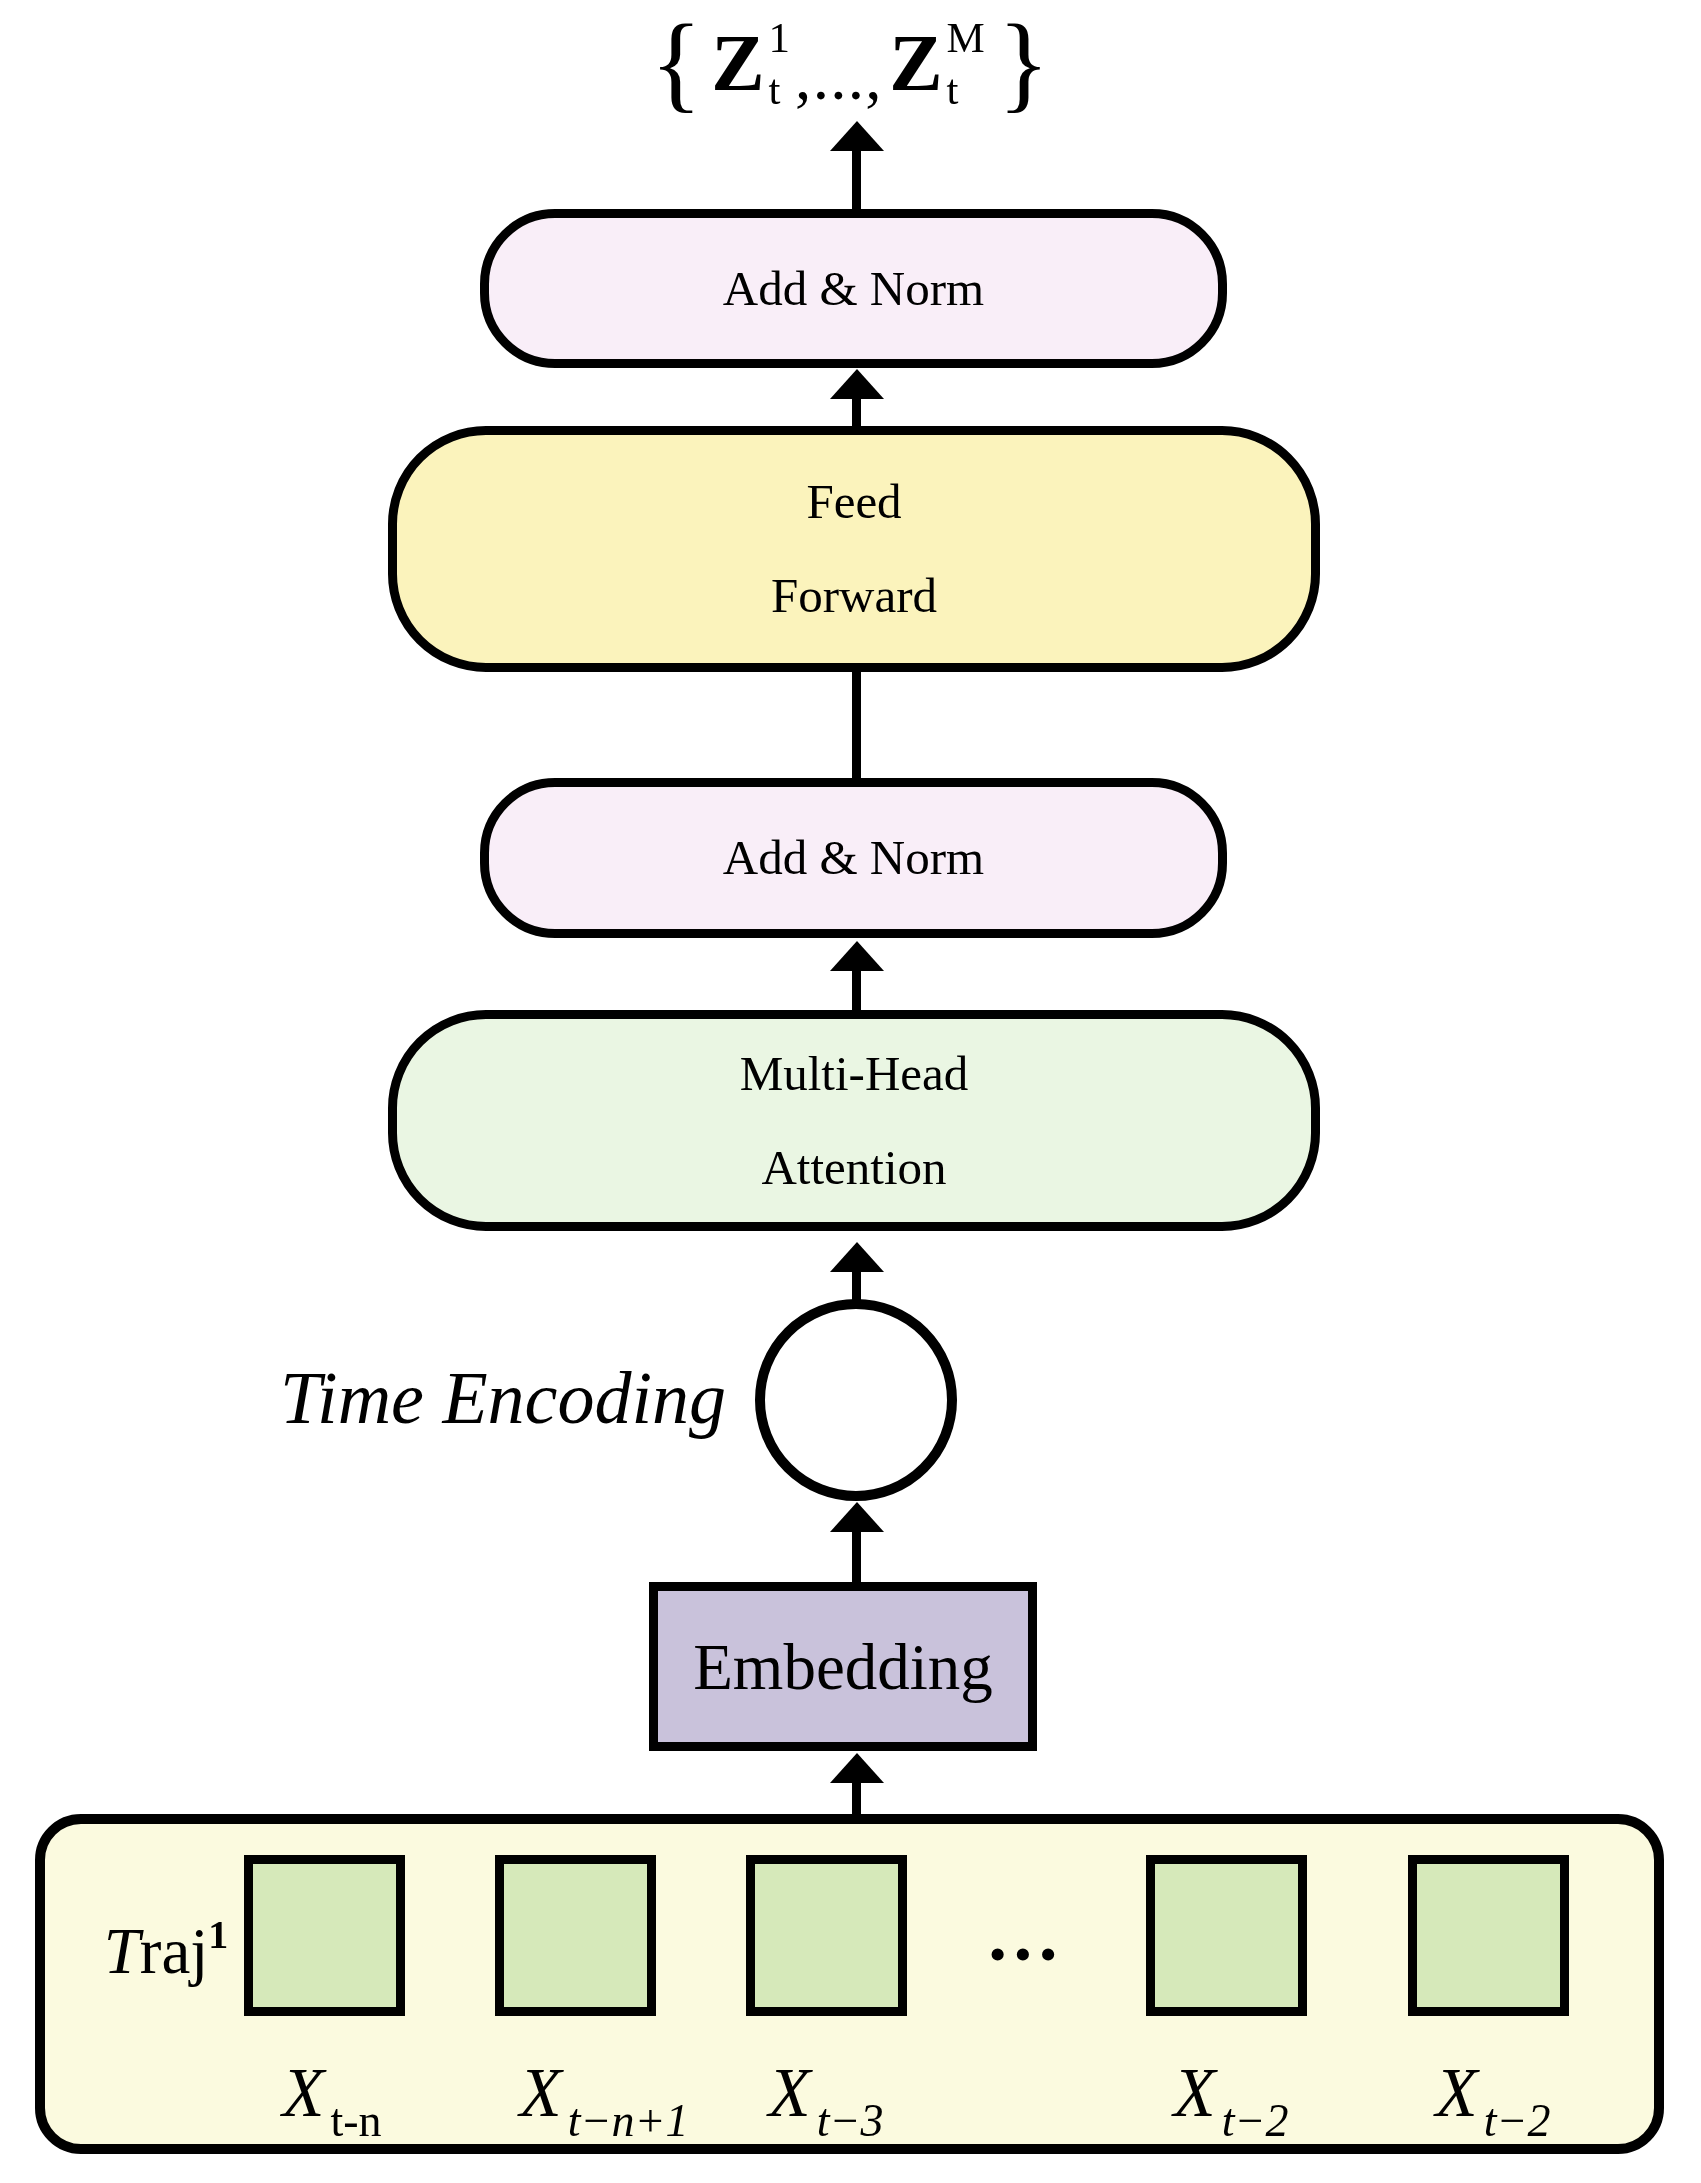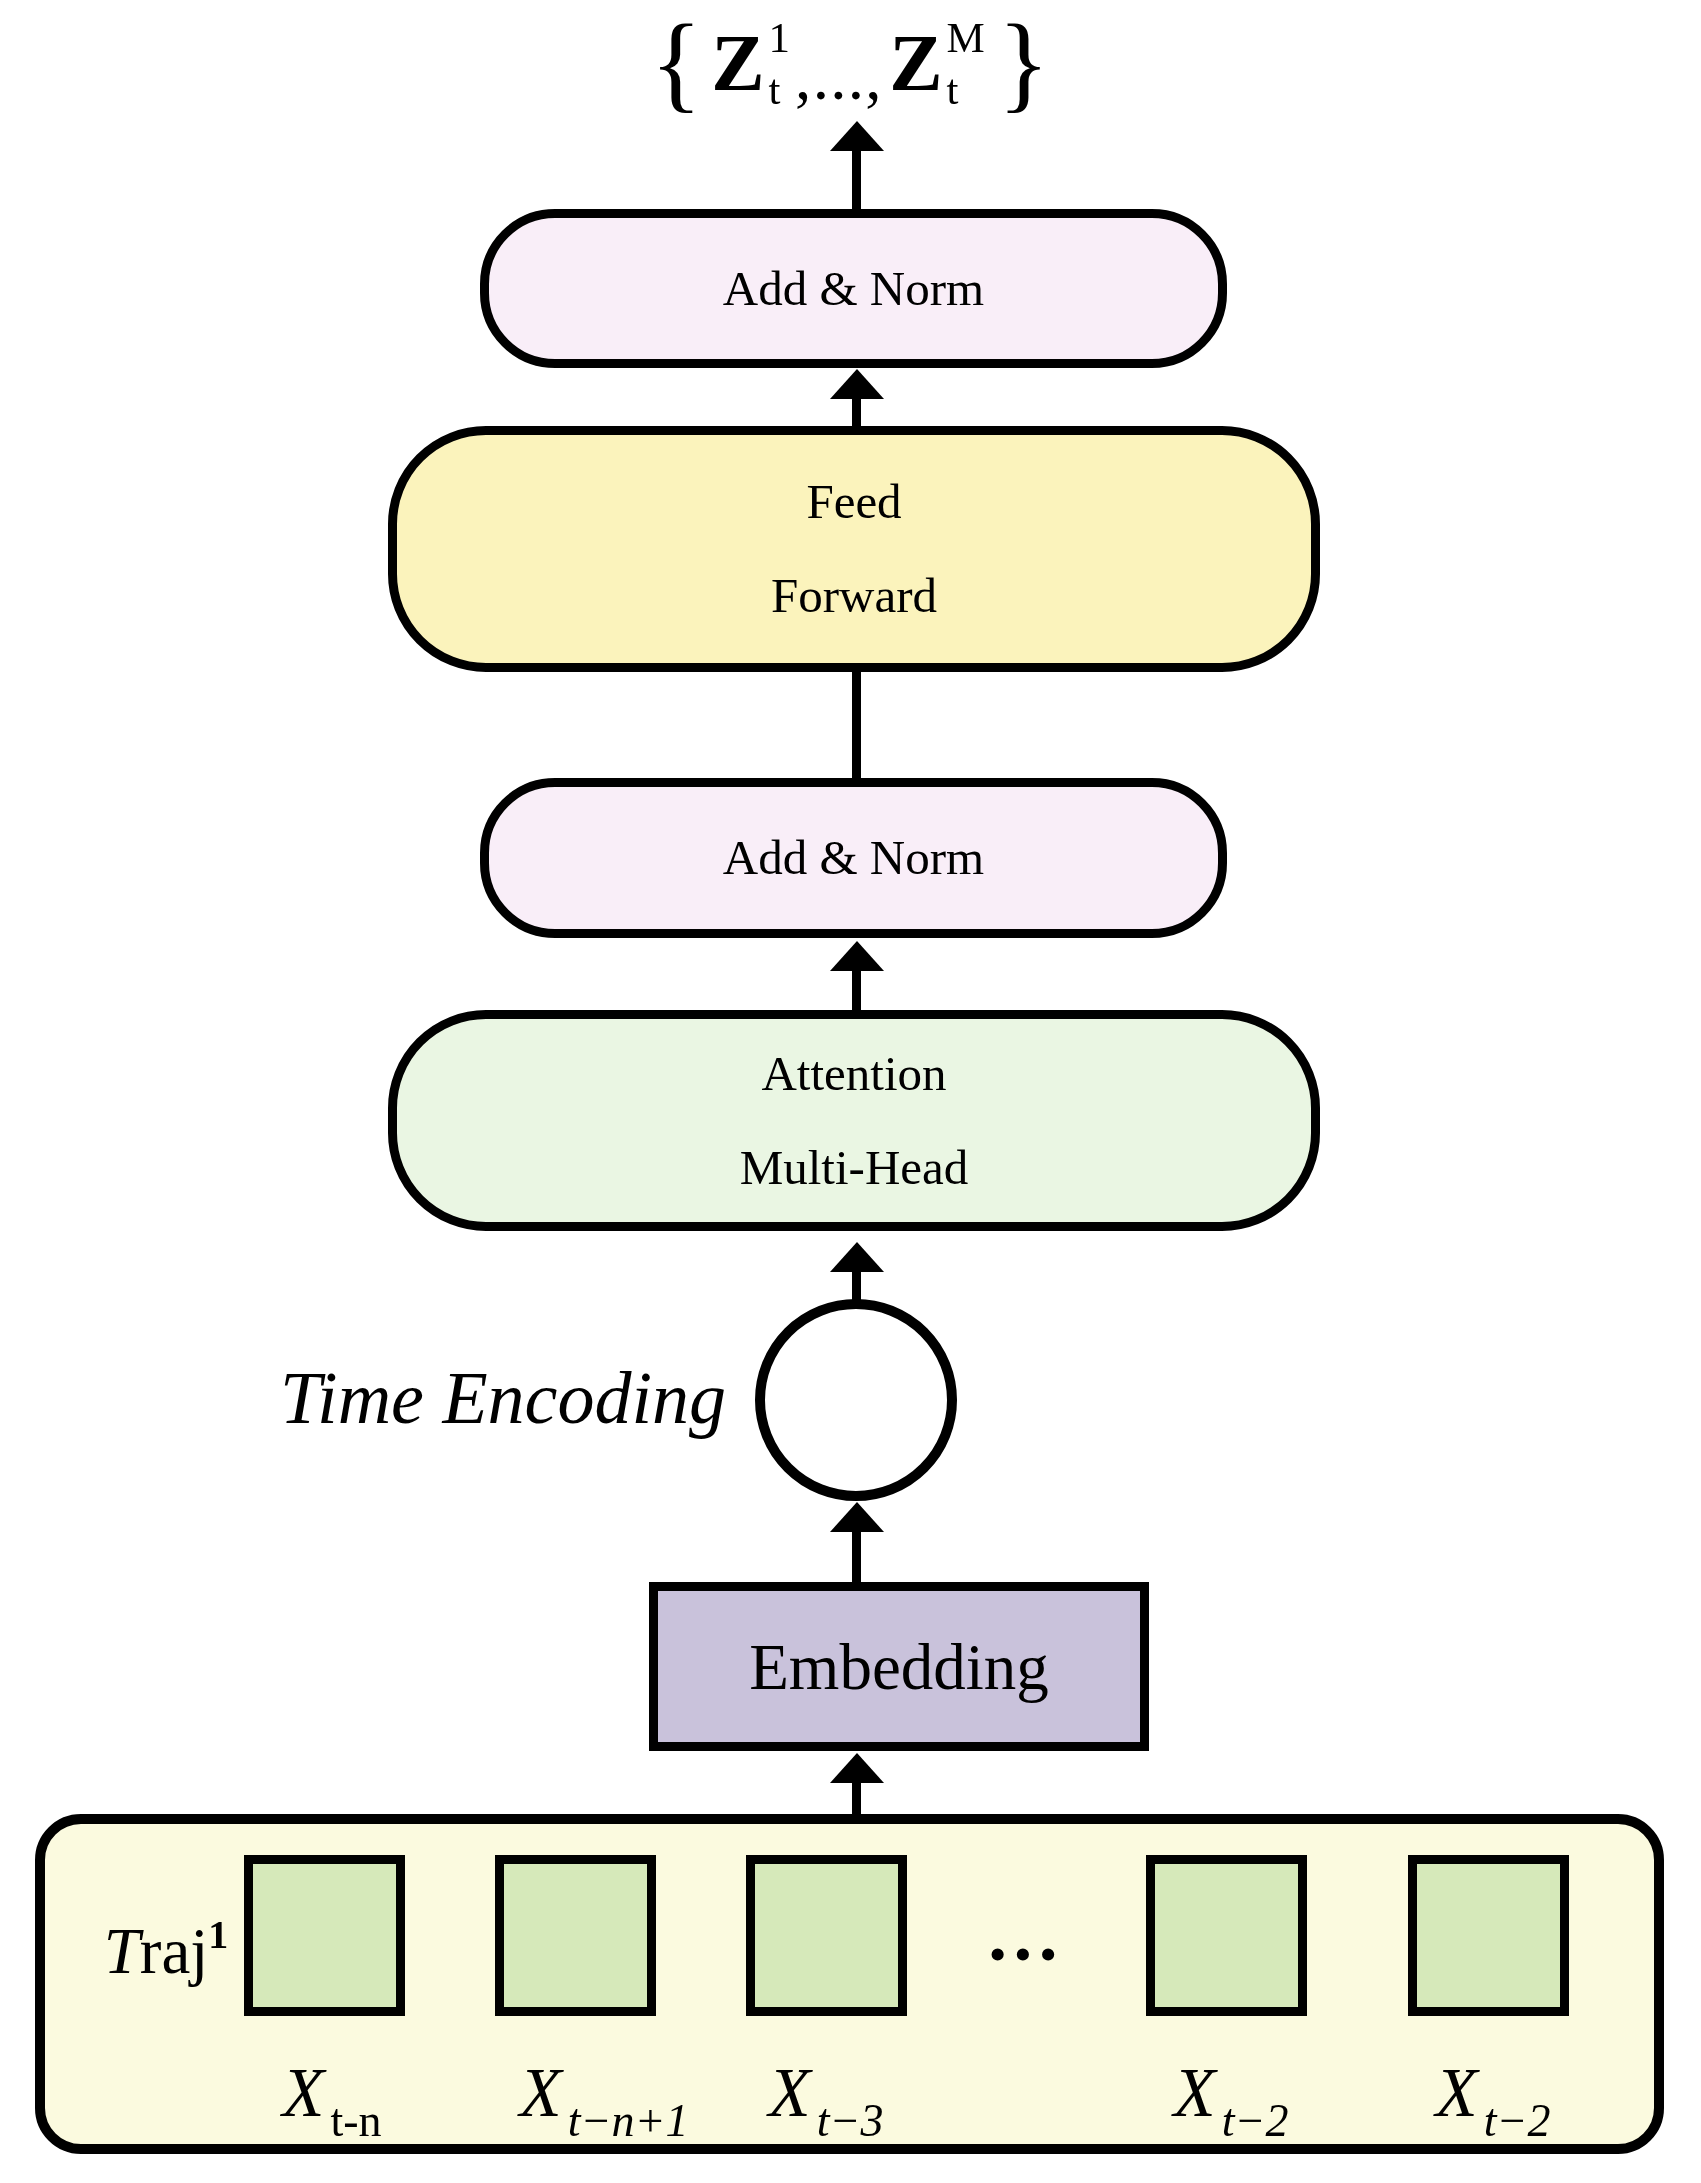--- a/index.html
+++ b/index.html
@@ -95,21 +95,21 @@
   }
   .block-label {
     font-size: 49px;
     line-height: 94px;
     white-space: nowrap;
   }
   .b-addnorm-top { left: 480px;  top: 209px;  width: 747px; height: 159px; border-radius: 75px; }
   .b-feedforward { left: 388px;  top: 426px;  width: 932px; height: 246px; border-radius: 98px; }
   .b-addnorm-mid { left: 480px;  top: 778px; width: 747px; height: 160px; border-radius: 75px; }
   .b-attention   { left: 388px;  top: 1010px; width: 932px; height: 221px; border-radius: 98px; }
-  .b-embedding   { left: 649px;  top: 1582px; width: 500px;  height: 169px; border-radius: 0; }
+  .b-embedding   { left: 649px;  top: 1582px; width: 388px;  height: 169px; border-radius: 0; }
   .b-embedding .block-label { font-size: 65px; line-height: 72px; }
 
   
   .te-circle {
     position: absolute;
     left: 755px;
     top: 1299px;
     width: 202px;
     height: 202px;
     box-sizing: border-box;
@@ -263,22 +263,22 @@
   <div class="block b-feedforward" style="background-color: rgb(251, 243, 188);">
     <div class="block-label">Feed</div>
     <div class="block-label">Forward</div>
   </div>
 
   <div class="block b-addnorm-mid" style="background-color: rgb(249, 238, 248);">
     <div class="block-label">Add &amp; Norm</div>
   </div>
 
   <div class="block b-attention" style="background-color: rgb(234, 246, 227);">
+    <div class="block-label">Multi-Head</div>
     <div class="block-label">Attention</div>
-    <div class="block-label">Multi-Head</div>
   </div>
 
   <div class="te-label">Time Encoding</div>
   <div class="te-circle"></div>
 
   <div class="block b-embedding" style="background-color: rgb(201, 194, 219);">
     <div class="block-label">Embedding</div>
   </div>
 
   <div class="traj-container" style="background-color: rgb(251, 250, 223);">

